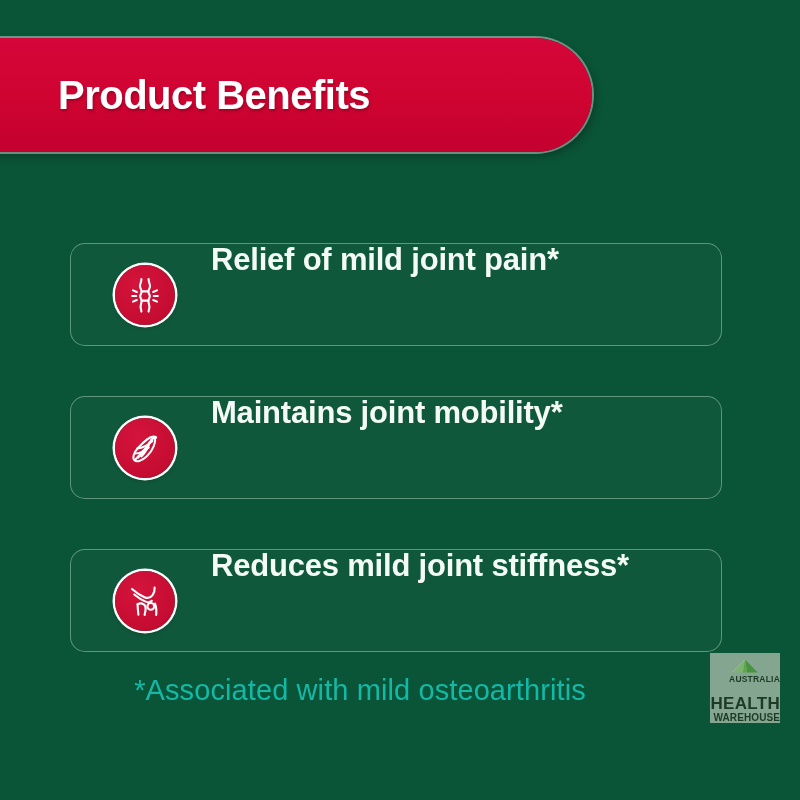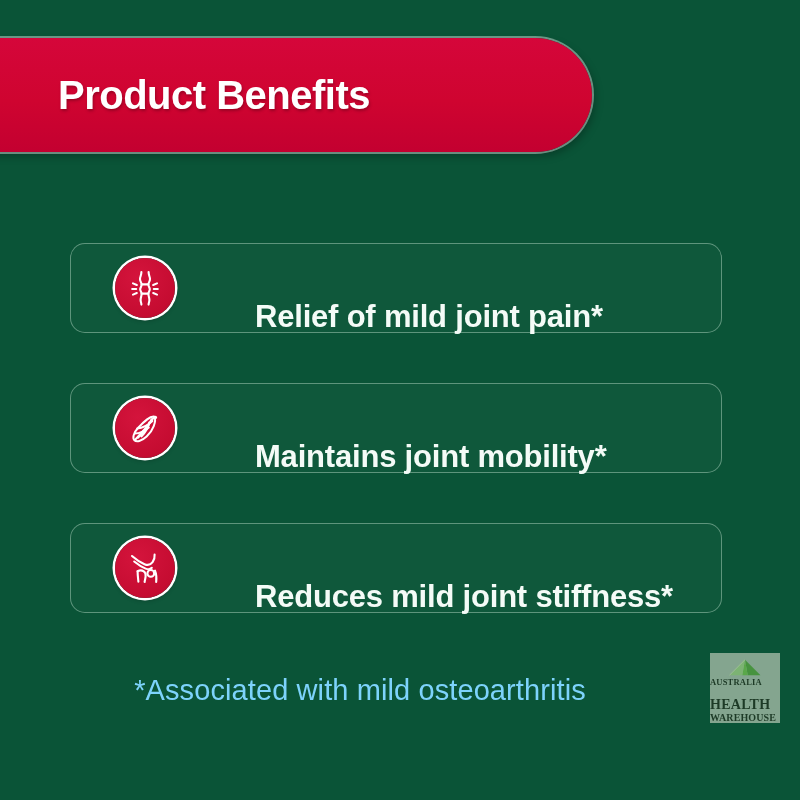--- a/index.html
+++ b/index.html
@@ -43,29 +43,28 @@
 
   
   .benefits-list {
     position: absolute;
     left: 70px;
     top: 243px;
     width: 652px;
   }
   .benefit-card {
     position: relative;
-    height: 90px;
+    height: 103px;
     margin-bottom: 50px;
     border: 1.5px solid rgba(190, 225, 205, 0.45);
     border-radius: 15px;
     background: rgba(255,255,255,0.022);
     display: flex;
-    align-items: flex-end;
+    align-items: flex-start;
     box-sizing: border-box;
-    padding-left: 44px;
   }
   .benefit-card:last-child { margin-bottom: 0; }
 
   .benefit-icon {
     position: absolute;
     left: 44px;
     top: 50%;
     transform: translateY(-50%);
     width: 60px;
     height: 60px;
@@ -89,21 +88,21 @@
     white-space: nowrap;
   }
 
   
   .footnote {
     position: absolute;
     left: 0;
     top: 676px;
     width: 720px;
     text-align: center;
-    color: #7dd3fc;
+    color: #14b8a6;
     font-size: 29px;
     font-weight: 300;
     letter-spacing: 0.1px;
     line-height: 1;
   }
 
   
   .logo-badge {
     position: absolute;
     left: 710px;
@@ -114,28 +113,28 @@
     display: flex;
     flex-direction: column;
     align-items: center;
     justify-content: flex-start;
     padding-top: 6px;
     box-sizing: border-box;
   }
   .logo-mark { width: 54px; height: 26px; display: block; }
   .logo-text {
     width: 100%;
-    text-align: left;
+    text-align: right;
     color: #1d3a26;
-    font-family: Liberation Serif, serif;
+    font-family: Liberation Sans, sans-serif;
     font-weight: bold;
     line-height: 1;
   }
   .logo-line-1 { font-size: 8.5px; letter-spacing: 0.2px; margin-top: 1px; }
-  .logo-line-2 { font-size: 14px; letter-spacing: 0.3px; margin-top: 12px; }
+  .logo-line-2 { font-size: 17px; letter-spacing: 0.3px; margin-top: 12px; }
   .logo-line-3 { font-size: 10px; letter-spacing: 0.1px; margin-top: 1px; }
 </style>
 </head>
 <body>
 
 <div class="header-banner">
   <div class="header-title">Product Benefits</div>
 </div>
 
 <div class="benefits-list">

